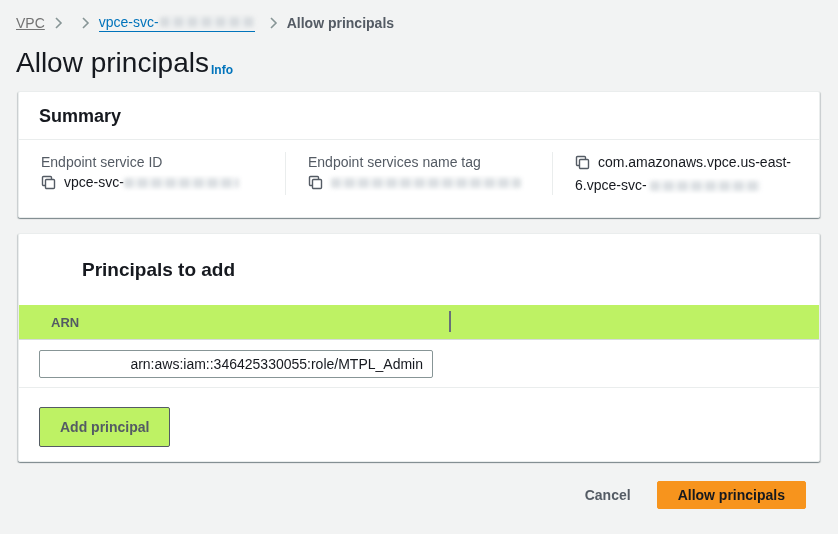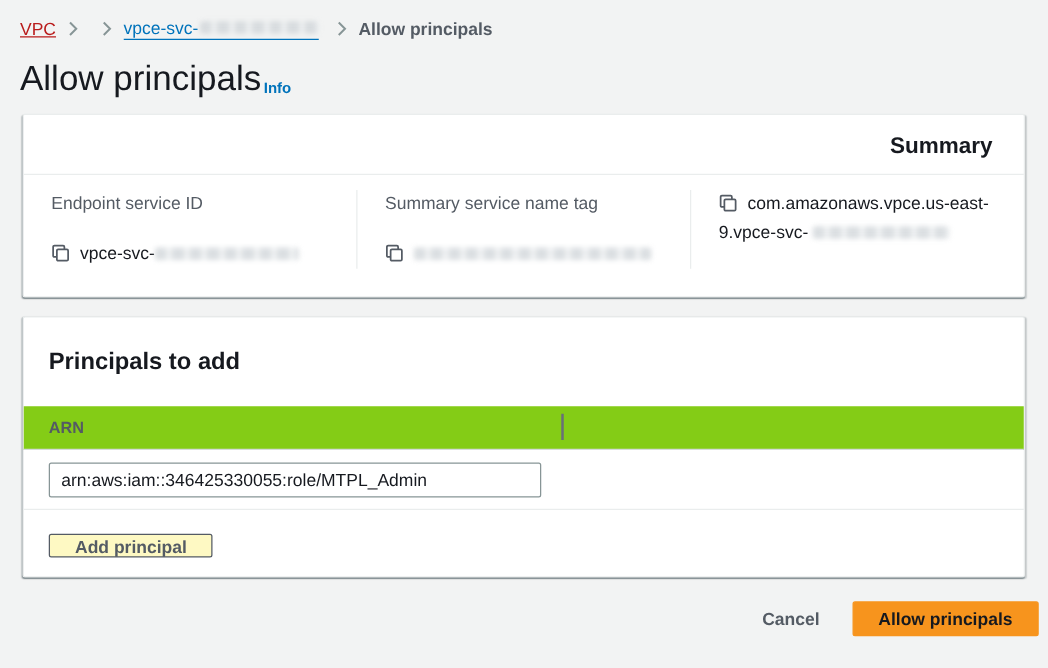--- a/index.html
+++ b/index.html
@@ -9,21 +9,21 @@
     font-family:"Liberation Sans","DejaVu Sans",sans-serif;
     color:#16191f;
     overflow:hidden;
   }
   
   .breadcrumb {
     display:flex; align-items:center;
     padding:13px 16px 0 16px;
     font-size:14px; line-height:18px;
   }
-  .crumb-link { color:#b91c1c; text-decoration:underline; cursor:pointer; }
+  .crumb-link { color:#737373; text-decoration:underline; cursor:pointer; }
   .crumb-current { color:#545b64; font-weight:700; }
   .crumb-sep { margin:0 9px; display:inline-flex; align-items:center; }
   .crumb-sep svg { display:block; }
   .crumb-redacted-link { border-bottom:1px solid #0073bb; display:inline-flex; align-items:center; gap:1px; cursor:pointer; }
   .crumb-redacted-link .crumb-prefix { color:#0073bb; }
   
   .redacted {
     display:inline-block; height:10px; border-radius:2px;
     background:repeating-linear-gradient(90deg,#cfd4d8 0 9px,#e9ecee 9px 14px);
     filter:blur(2px); opacity:.75; vertical-align:-1px;
@@ -37,79 +37,78 @@
   .card {
     background:#ffffff;
     margin:0 18px;
     border:1px solid #eaeded;
     border-radius:2px;
     box-shadow:0 1px 1px 0 rgba(0,28,36,.3), 1px 1px 1px 0 rgba(0,28,36,.15), -1px 1px 1px 0 rgba(0,28,36,.15);
   }
   .card-summary { margin-top:11px; }
   .card-principals { margin-top:15px; }
   .card-header {
-    padding:13px 25px 12px 20px;
+    padding:13px 4px 12px 20px;
     border-bottom:1px solid #eaeded;
-    text-align:right;
   }
   .card-header h2 { font-size:18px; line-height:22px; font-weight:700; color:#16191f; }
-  .card-header-plain { padding:24px 20px 24px 20px; }
+  .card-header-plain { padding:24px 20px 24px 20px;margin-left:43px; }
   .card-header-plain h2 { font-size:19px; line-height:23px; font-weight:700; }
   
   .summary-body { display:flex; padding:12px 0 22px 0; }
   .summary-col { flex:1 1 0; padding:0 20px 0 22px; border-right:1px solid #eaeded; }
   .summary-col:last-child { border-right:none; }
-  .field-label { font-size:14px; line-height:20px; color:#545b64; margin-bottom:20px; }
+  .field-label { font-size:14px; line-height:20px; color:#545b64; margin-bottom:0; }
   .field-value { font-size:14px; line-height:20px; color:#16191f; word-break:break-all; }
   .copy-icon { display:inline-block; vertical-align:-3px; margin-right:8px; cursor:pointer; }
   
   .table-header-row {
     position:relative;
-    background:#84cc16;
+    background:#bef264;
     border-bottom:1px solid #d5dbdb;
-    padding:8px 20px;
+    padding:8px 32px;
   }
   .col-header-label { font-size:13px; line-height:16px; font-weight:700; color:#545b64; }
   .col-resize-handle {
     position:absolute; left:430px; top:6px;
     width:2px; height:21px; background:#687078; cursor:col-resize;
   }
   
   .input-row { padding:10px 20px 9px 20px; border-bottom:1px solid #eaeded; }
   .arn-input {
     width:394px; height:28px;
     border:1px solid #879596; border-radius:2px;
     padding:0 9px; font-size:14px; color:#16191f;
     font-family:"Liberation Sans","DejaVu Sans",sans-serif;
-    background:#fff; outline:none;
+    background:#fff; outline:none;text-align:right;
   }
   
   .button-row { padding:19px 20px 14px 20px; }
   .btn { display:inline-flex; align-items:center; justify-content:center;
     font-family:"Liberation Sans","DejaVu Sans",sans-serif;
     font-size:14px; font-weight:700; line-height:18px;
     border-radius:2px; cursor:pointer; }
   .btn-secondary {
-    background:#fef9c3; color:#545b64;
+    background:#bef264; color:#545b64;
     border:1px solid #545b64;
-    height:19px; padding:0 20px;
+    height:40px; padding:0 20px;
   }
   .btn-link {
     background:transparent; border:none; color:#545b64;
     padding:0; height:28px;
   }
   .btn-primary {
     background:#f7941d; color:#16191f;
     border:1px solid #f7941d;
     height:28px; padding:0 20px;
   }
   
   .footer-actions {
     display:flex; justify-content:flex-end; align-items:center;
-    gap:26px; margin:19px 7px 0 18px;
+    gap:26px; margin:19px 32px 0 18px;
   }
 </style>
 </head>
 <body>
 
 <nav class="breadcrumb">
   <a class="crumb-link">VPC</a>
   <span class="crumb-sep">
     <svg width="9" height="12" viewBox="0 0 9 12">
         <polyline points="2,1 7,6 2,11" fill="none" stroke="#879596" stroke-width="1.6"></polyline>
@@ -149,39 +148,39 @@
         <span class="copy-icon">
           <svg width="15" height="15" viewBox="0 0 15 15">
               <rect x="1.5" y="1.5" width="9" height="9" rx="1" fill="#fff" stroke="#545b64" stroke-width="1.4"></rect>
               <rect x="4.5" y="4.5" width="9" height="9" rx="1" fill="#fff" stroke="#545b64" stroke-width="1.4"></rect>
             </svg>
         </span><span>vpce-svc-</span><span class="redacted rw115"></span>
       </div>
     </div>
 
     <div class="summary-col">
-      <div class="field-label">Summary service name tag</div>
+      <div class="field-label">Endpoint services name tag</div>
       <div class="field-value">
         <span class="copy-icon">
           <svg width="15" height="15" viewBox="0 0 15 15">
               <rect x="1.5" y="1.5" width="9" height="9" rx="1" fill="#fff" stroke="#545b64" stroke-width="1.4"></rect>
               <rect x="4.5" y="4.5" width="9" height="9" rx="1" fill="#fff" stroke="#545b64" stroke-width="1.4"></rect>
             </svg>
         </span><span></span><span class="redacted rw190"></span>
       </div>
     </div>
 
     <div class="summary-col">
       <div class="field-value">
         <span class="copy-icon">
           <svg width="15" height="15" viewBox="0 0 15 15">
               <rect x="1.5" y="1.5" width="9" height="9" rx="1" fill="#fff" stroke="#545b64" stroke-width="1.4"></rect>
               <rect x="4.5" y="4.5" width="9" height="9" rx="1" fill="#fff" stroke="#545b64" stroke-width="1.4"></rect>
             </svg>
-        </span><span>com.amazonaws.vpce.us-east-9.vpce-svc-</span> <span class="redacted rw110"></span>
+        </span><span>com.amazonaws.vpce.us-east-6.vpce-svc-</span> <span class="redacted rw110"></span>
       </div>
     </div>
 
   </div>
 </section>
 
 <section class="card card-principals">
   <div class="card-header-plain">
     <h2>Principals to add</h2>
   </div>

